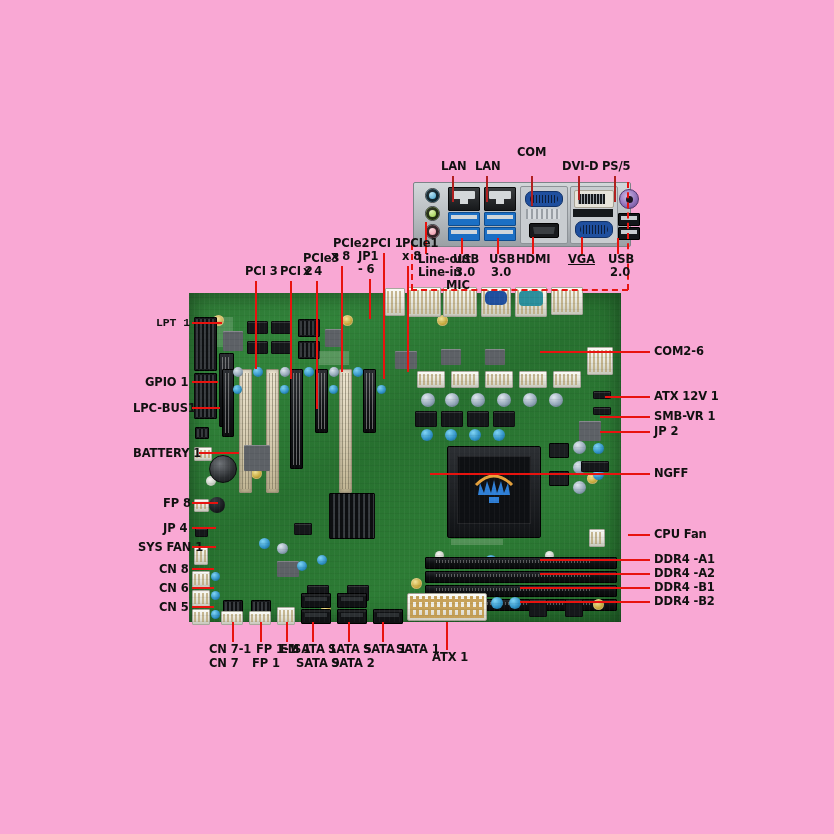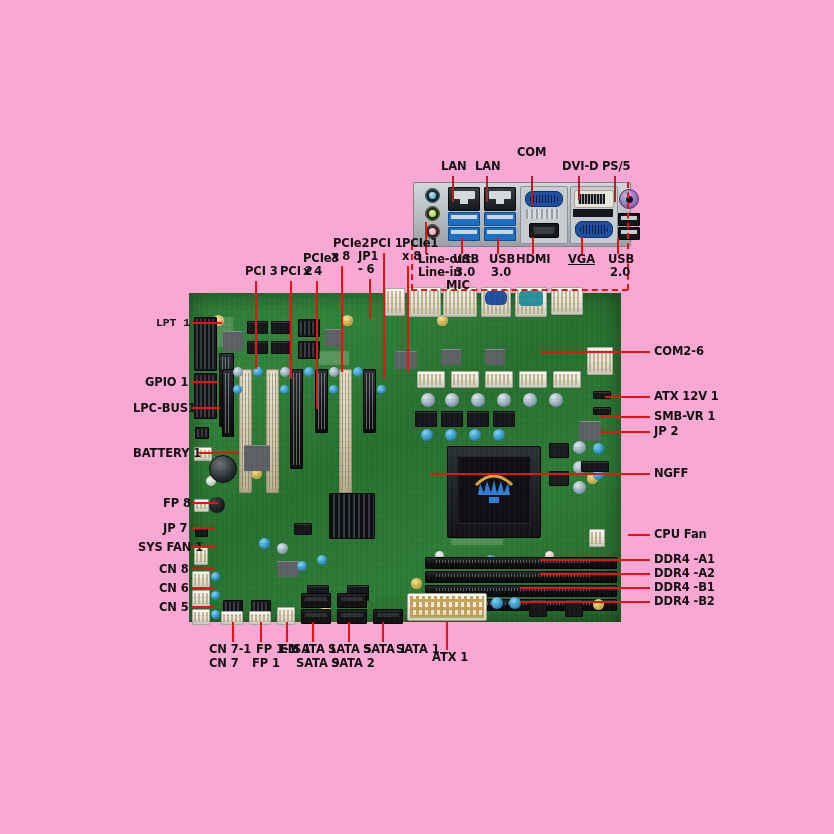--- a/index.html
+++ b/index.html
@@ -352,21 +352,21 @@
 
   <div class="lbl" style="left:133px;top:402px;">LPC-BUS1</div>
   <div class="lead h" style="left:192px;top:407px;width:28px;"></div>
 
   <div class="lbl" style="left:133px;top:447px;">BATTERY 1</div>
   <div class="lead h" style="left:199px;top:452px;width:40px;"></div>
 
   <div class="lbl" style="left:163px;top:497px;">FP 8</div>
   <div class="lead h" style="left:192px;top:502px;width:26px;"></div>
 
-  <div class="lbl" style="left:163px;top:522px;">JP 7</div>
+  <div class="lbl" style="left:163px;top:522px;">JP 4</div>
   <div class="lead h" style="left:192px;top:527px;width:24px;"></div>
 
   <div class="lbl" style="left:138px;top:541px;">SYS FAN 1</div>
   <div class="lead h" style="left:192px;top:546px;width:24px;"></div>
 
   <div class="lbl" style="left:159px;top:563px;">CN 8</div>
   <div class="lead h" style="left:192px;top:568px;width:22px;"></div>
 
   <div class="lbl" style="left:159px;top:582px;">CN 6</div>
   <div class="lead h" style="left:192px;top:587px;width:22px;"></div>

